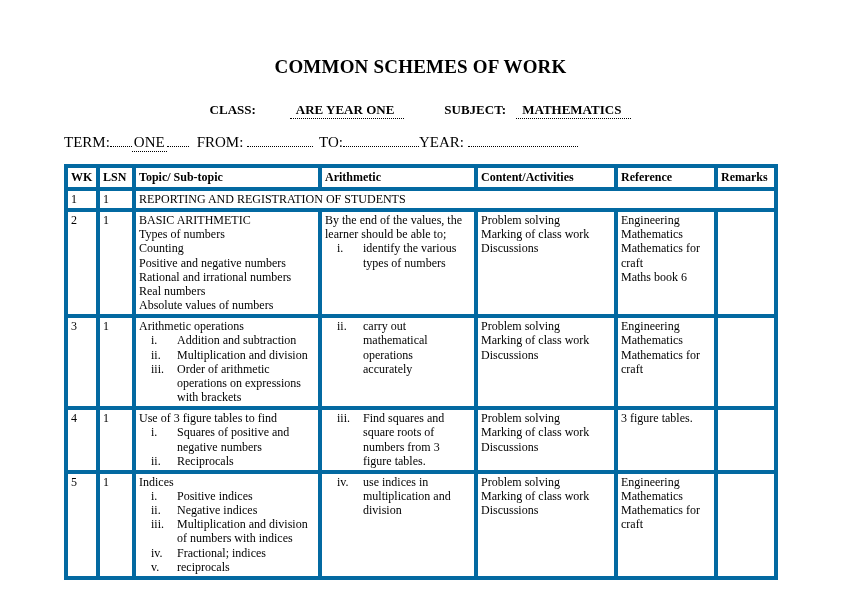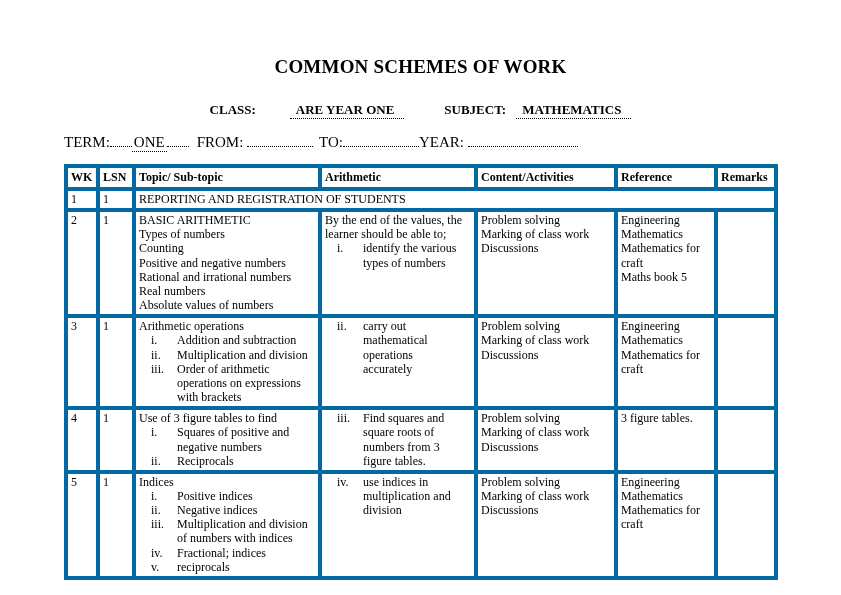--- a/index.html
+++ b/index.html
@@ -161,21 +161,21 @@
           <td>
             <div class="line">Problem solving</div>
             <div class="line">Marking of class work</div>
             <div class="line">Discussions</div>
           </td>
           <td>
             <div class="line">Engineering</div>
             <div class="line">Mathematics</div>
             <div class="line">Mathematics for</div>
             <div class="line">craft</div>
-            <div class="line">Maths book 5</div>
+            <div class="line">Maths book 6</div>
           </td>
           <td></td>
         </tr>
         <tr>
           <td>
             <div class="line">3</div>
           </td>
           <td>
             <div class="line">1</div>
           </td>

